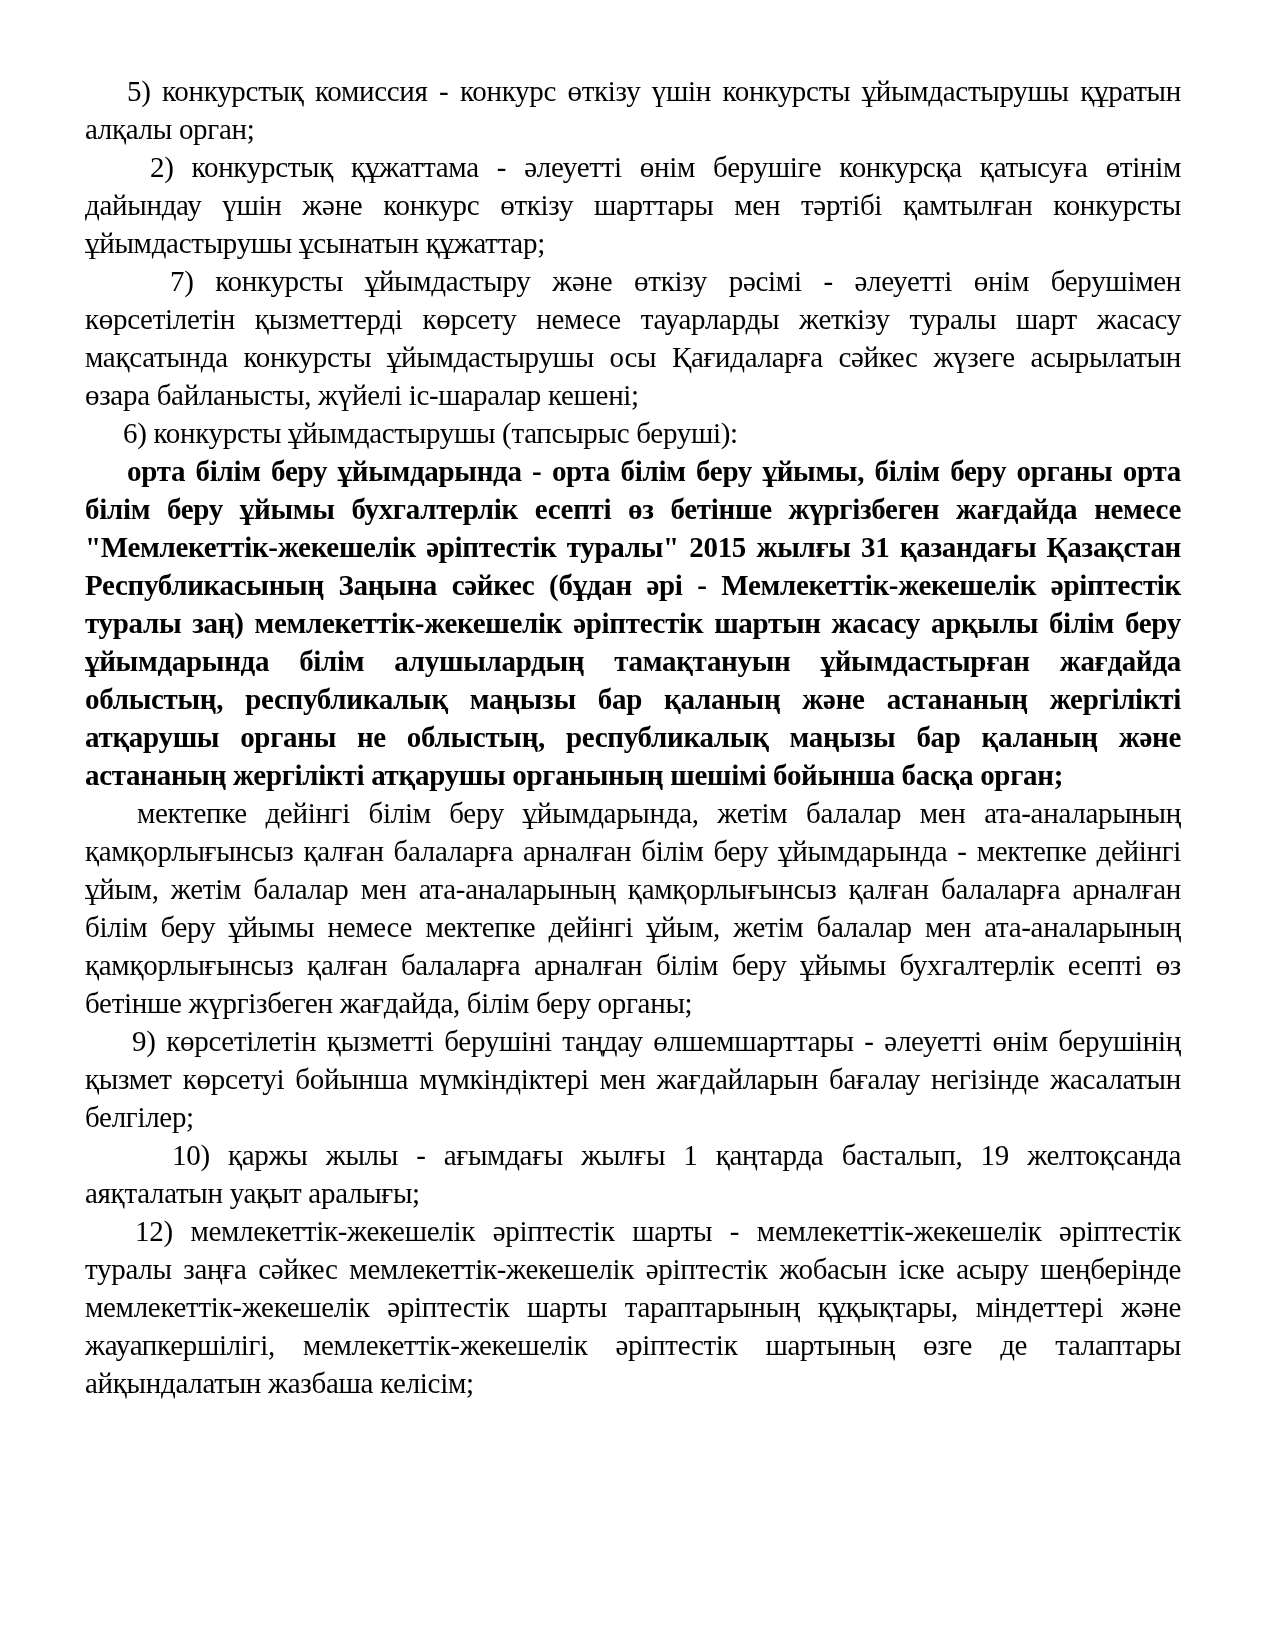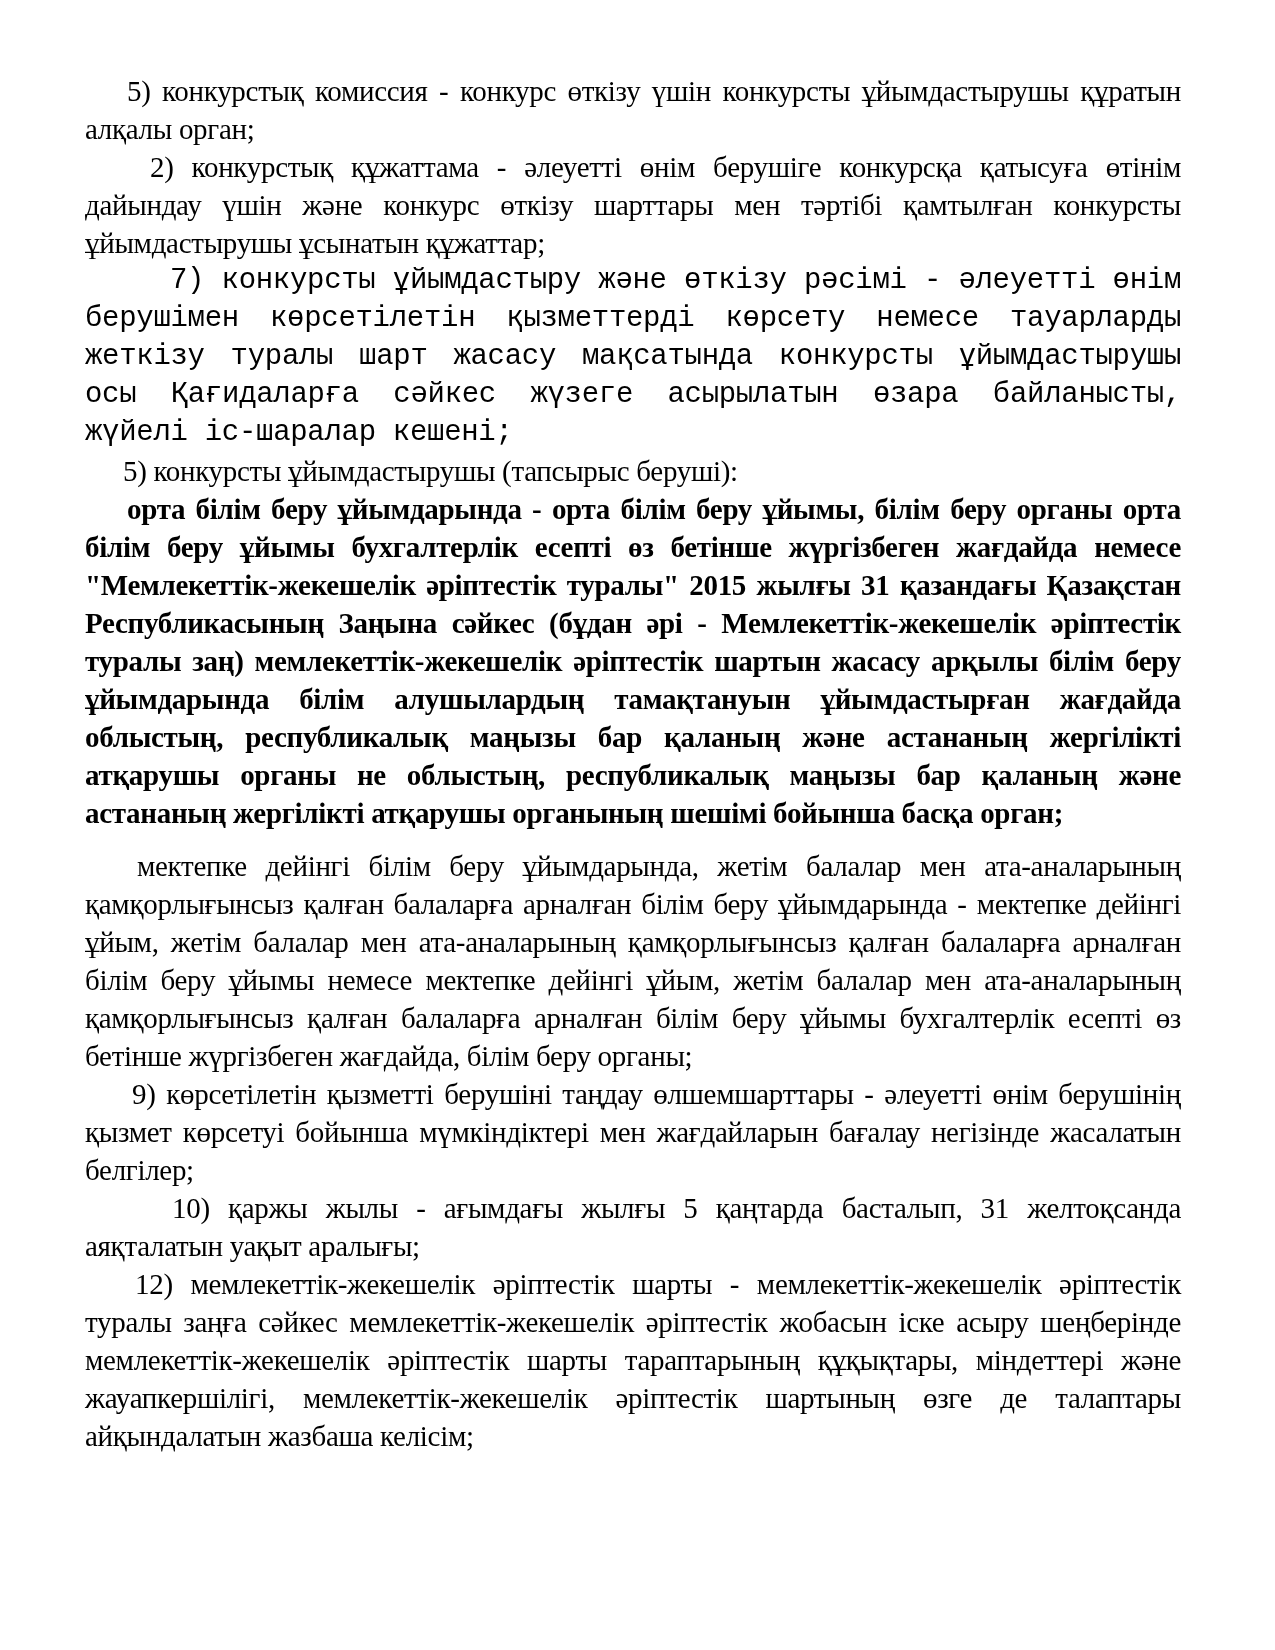--- a/index.html
+++ b/index.html
@@ -24,37 +24,37 @@
     color: #000000;
   }
   .doc p {
     margin: 0;
     padding: 0;
     text-align: justify;
   }
   
   .doc p:nth-of-type(1)  { text-indent: 42px; }
   .doc p:nth-of-type(2)  { text-indent: 65px; }
-  .doc p:nth-of-type(3)  { text-indent: 85px; font-family: Liberation Mono, monospace; }
+  .doc p:nth-of-type(3)  { text-indent: 85px; }
   .doc p:nth-of-type(4)  { text-indent: 38px; }
   .doc p:nth-of-type(5)  { text-indent: 42px; font-weight: bold; }
-  .doc p:nth-of-type(6)  { text-indent: 52px; margin-top: 15px; }
+  .doc p:nth-of-type(6)  { text-indent: 52px; }
   .doc p:nth-of-type(7)  { text-indent: 47px; }
   .doc p:nth-of-type(8)  { text-indent: 87px; }
   .doc p:nth-of-type(9)  { text-indent: 50px; }
   .doc p:nth-of-type(10) { text-indent: 55px; }
 </style>
 </head>
 <body>
 
 <div class="page">
   <main class="doc">
     <p>5) конкурстық комиссия - конкурс өткізу үшін конкурсты ұйымдастырушы құратын алқалы орган;</p>
     <p>2) конкурстық құжаттама - әлеуетті өнім берушіге конкурсқа қатысуға өтінім дайындау үшін және конкурс өткізу шарттары мен тәртібі қамтылған конкурсты ұйымдастырушы ұсынатын құжаттар;</p>
     <p>7) конкурсты ұйымдастыру және өткізу рәсімі - әлеуетті өнім берушімен көрсетілетін қызметтерді көрсету немесе тауарларды жеткізу туралы шарт жасасу мақсатында конкурсты ұйымдастырушы осы Қағидаларға сәйкес жүзеге асырылатын өзара байланысты, жүйелі іс-шаралар кешені;</p>
-    <p>5) конкурсты ұйымдастырушы (тапсырыс беруші):</p>
+    <p>6) конкурсты ұйымдастырушы (тапсырыс беруші):</p>
     <p>орта білім беру ұйымдарында - орта білім беру ұйымы, білім беру органы орта білім беру ұйымы бухгалтерлік есепті өз бетінше жүргізбеген жағдайда немесе "Мемлекеттік-жекешелік әріптестік туралы" 2015 жылғы 31 қазандағы Қазақстан Республикасының Заңына сәйкес (бұдан әрі - Мемлекеттік-жекешелік әріптестік туралы заң) мемлекеттік-жекешелік әріптестік шартын жасасу арқылы білім беру ұйымдарында білім алушылардың тамақтануын ұйымдастырған жағдайда облыстың, республикалық маңызы бар қаланың және астананың жергілікті атқарушы органы не облыстың, республикалық маңызы бар қаланың және астананың жергілікті атқарушы органының шешімі бойынша басқа орган;</p>
     <p>мектепке дейінгі білім беру ұйымдарында, жетім балалар мен ата-аналарының қамқорлығынсыз қалған балаларға арналған білім беру ұйымдарында - мектепке дейінгі ұйым, жетім балалар мен ата-аналарының қамқорлығынсыз қалған балаларға арналған білім беру ұйымы немесе мектепке дейінгі ұйым, жетім балалар мен ата-аналарының қамқорлығынсыз қалған балаларға арналған білім беру ұйымы бухгалтерлік есепті өз бетінше жүргізбеген жағдайда, білім беру органы;</p>
     <p>9) көрсетілетін қызметті берушіні таңдау өлшемшарттары - әлеуетті өнім берушінің қызмет көрсетуі бойынша мүмкіндіктері мен жағдайларын бағалау негізінде жасалатын белгілер;</p>
-    <p>10) қаржы жылы - ағымдағы жылғы 5 қаңтарда басталып, 31 желтоқсанда аяқталатын уақыт аралығы;</p>
+    <p>10) қаржы жылы - ағымдағы жылғы 1 қаңтарда басталып, 19 желтоқсанда аяқталатын уақыт аралығы;</p>
     <p>12) мемлекеттік-жекешелік әріптестік шарты - мемлекеттік-жекешелік әріптестік туралы заңға сәйкес мемлекеттік-жекешелік әріптестік жобасын іске асыру шеңберінде мемлекеттік-жекешелік әріптестік шарты тараптарының құқықтары, міндеттері және жауапкершілігі, мемлекеттік-жекешелік әріптестік шартының өзге де талаптары айқындалатын жазбаша келісім;</p>
   </main>
 </div>
 
 </body></html>

